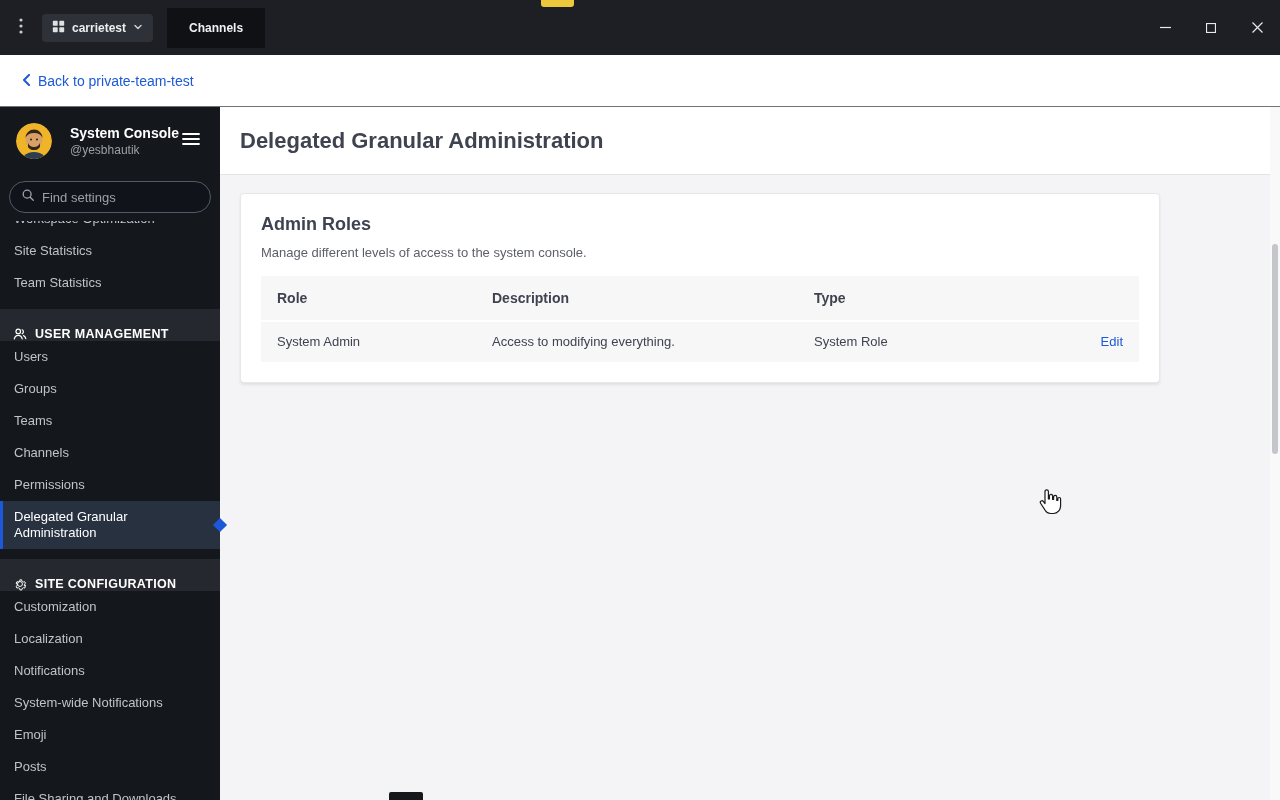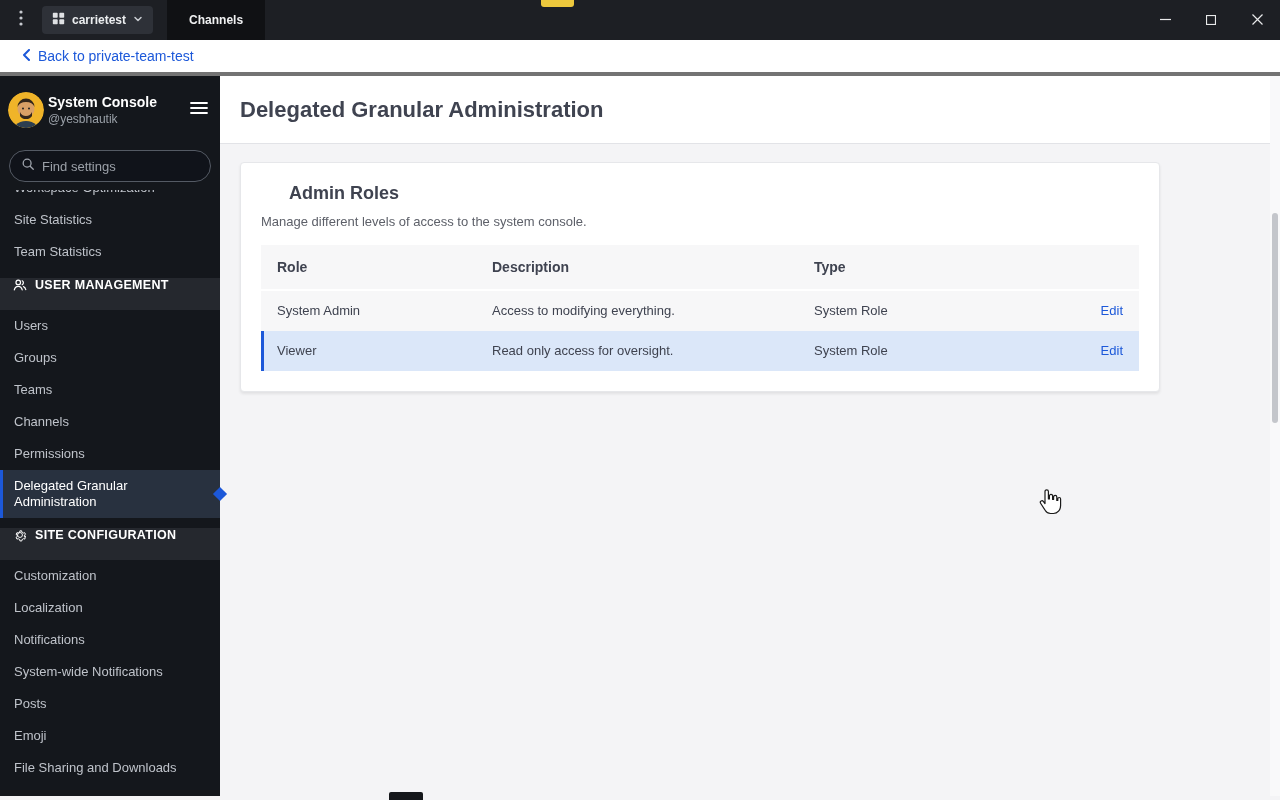--- a/index.html
+++ b/index.html
@@ -7,52 +7,52 @@
   body {
     font-family:"Liberation Sans", sans-serif;
     background:#f4f4f6;
     overflow:hidden;
     position:relative;
     color:#3f4350;
   }
 
   
   .titlebar {
-    height:40px; background:#1d1f24; display:flex; align-items:center;
+    height:55px; background:#1d1f24; display:flex; align-items:center;
     color:#fff; position:relative; z-index:5;
   }
   .kebab-btn { width:42px; height:40px; display:flex; align-items:center; justify-content:center; }
   .server-btn {
     display:flex; align-items:center; gap:7px; background:#2e3138; height:28px;
     padding:0 10px; border-radius:4px; margin-right:14px;
     font-size:12px; font-weight:bold; color:#eceef0;
   }
   .channels-tab {
     height:40px; display:flex; align-items:center; padding:0 22px;
     background:#101114; font-size:12px; font-weight:bold; color:#f0f1f2;
   }
   .win-controls { margin-left:auto; display:flex; height:40px; }
   .win-btn { width:46px; height:40px; display:flex; align-items:center; justify-content:center; }
 
   
   .backbar {
-    height:36px; background:#fff; display:flex; align-items:center;
-    padding-left:22px; border-bottom:4px solid #737373;
+    height:52px; background:#fff; display:flex; align-items:center;
+    padding-left:22px; border-bottom:1px solid #737373;
   }
   .back-link { display:flex; align-items:center; gap:7px; color:#1c58d9; font-size:14px; text-decoration:none; }
 
   
   .shell { display:flex; height:720px; }
 
   
   .sidebar {
     width:220px; background:#14171c; height:720px; display:flex;
     flex-direction:column; position:relative; flex:none;
   }
-  .sb-header { height:68px; display:flex; align-items:center; padding:0 8px; gap:4px; }
+  .sb-header { height:68px; display:flex; align-items:center; padding:0 16px; gap:18px; }
   .avatar { width:36px; height:36px; border-radius:50%; overflow:hidden; flex:none; }
   .sb-names { display:flex; flex-direction:column; gap:2px; min-width:0; }
   .sb-title { font-size:14px; font-weight:bold; color:#fff; white-space:nowrap; }
   .sb-sub { font-size:12px; color:#9aa0a8; }
   .hamburger-btn { margin-left:auto; padding:4px; }
   .sb-search-wrap { padding:6px 9px 8px; }
   .sb-search {
     height:32px; border:1px solid #545a64; border-radius:16px; background:#10131a;
     display:flex; align-items:center; gap:7px; padding:0 11px;
   }
@@ -63,21 +63,21 @@
   .sb-search input::placeholder { color:#9ba0a8; opacity:1; }
   .sb-nav { flex:1; overflow:hidden; }
   .sb-item {
     padding:8px 14px; font-size:13px; line-height:16px; color:#bfc3ca; cursor:default;
   }
   .sb-item.clipped { margin-top:-18px; }
   .sb-item.active {
     background:#28313f; color:#fff; box-shadow:inset 3px 0 0 #1c58d9;
   }
   .sb-sec {
-    margin-top:10px; height:32px; background:#25282e; display:flex; align-items:flex-start;
+    margin-top:10px; height:32px; background:#25282e; display:flex; align-items:flex-end;
     gap:8px; padding:0 13px; color:#fff; font-size:12.5px; font-weight:bold; letter-spacing:.3px;
   }
   .sb-sec-icon { display:flex; align-items:center; color:#fff; font-size:14px; line-height:1; }
   .active-pointer {
     position:absolute; right:-5px; top:413px; width:10px; height:10px;
     background:#1c58d9; transform:rotate(45deg); z-index:6;
   }
 
   
   .main { flex:1; display:flex; flex-direction:column; background:#f4f4f6; position:relative; min-width:0; }
@@ -86,21 +86,21 @@
     border-bottom:1px solid #e2e3e7; flex:none;
   }
   .page-title { font-size:22px; font-weight:bold; color:#3f4350; }
 
   .card {
     width:920px; margin:18px 0 0 20px; background:#fff;
     border:1px solid #e6e7ea; border-radius:4px;
     box-shadow:0 2px 3px rgba(0,0,0,0.08);
   }
   .card-head { padding:20px 20px 16px; }
-  .card-title { font-size:18px; font-weight:bold; color:#3f4350;margin-left:28px; }
+  .card-title { font-size:18px; font-weight:bold; color:#3f4350; }
   .card-sub { margin-top:10px; font-size:13px; color:#5d6069; }
 
   .table-wrap { padding:0 20px 20px; }
   table { width:100%; border-collapse:collapse; table-layout:fixed; }
   col.c-role { width:215px; } col.c-desc { width:322px; } col.c-type { width:200px; }
   thead th {
     text-align:left; font-size:14px; font-weight:bold; color:#3f4350;
     padding:14px 16px; background:#f7f7f8;
   }
   thead tr { border-bottom:2px solid #ffffff; }
@@ -258,22 +258,22 @@
             <svg width="14" height="14" viewBox="0 0 16 16">
               <path d="M8 5.2a2.8 2.8 0 1 0 0 5.6 2.8 2.8 0 0 0 0-5.6zm6.3 4l-1.3.8c.05-.33.05-1.67 0-2l1.3-.8-1-1.9-1.5.5c-.3-.3-1-.9-1.7-1l-.2-1.6H7.9l-.2 1.6c-.7.1-1.4.7-1.7 1l-1.5-.5-1 1.9 1.3.8c-.05.33-.05 1.67 0 2l-1.3.8 1 1.9 1.5-.5c.3.3 1 .9 1.7 1l.2 1.6h2.2l.2-1.6c.7-.1 1.4-.7 1.7-1l1.5.5z" fill="none" stroke="#fff" stroke-width="1.1" stroke-linejoin="round"></path>
             </svg>
           </span>
           <span>SITE CONFIGURATION</span>
         </div>
         <div class="sb-item">Customization</div>
         <div class="sb-item">Localization</div>
         <div class="sb-item">Notifications</div>
         <div class="sb-item">System-wide Notifications</div>
+        <div class="sb-item">Emoji</div>
         <div class="sb-item">Posts</div>
-        <div class="sb-item">Emoji</div>
         <div class="sb-item">File Sharing and Downloads</div>
       </div>
     <div class="active-pointer"></div>
   </div>
 
   <div class="main">
     <div class="main-header">
       <div class="page-title">Delegated Granular Administration</div>
     </div>
 
@@ -298,26 +298,20 @@
                 <th class="cell-edit"></th>
               </tr>
           </thead>
           <tbody>
               <tr>
                 <td>System Admin</td>
                 <td>Access to modifying everything.</td>
                 <td>System Role</td>
                 <td class="cell-edit"><a href="#" class="edit-link">Edit</a></td>
               </tr>
-              <tr class="highlight">
-                <td>Viewer</td>
-                <td>Read only access for oversight.</td>
-                <td>System Role</td>
-                <td class="cell-edit"><a href="#" class="edit-link">Edit</a></td>
-              </tr>
             </tbody>
         </table>
       </div>
     </div>
 
     <div class="scrollbar">
       <div class="scrollbar-thumb"></div>
     </div>
   </div>
 </div>

